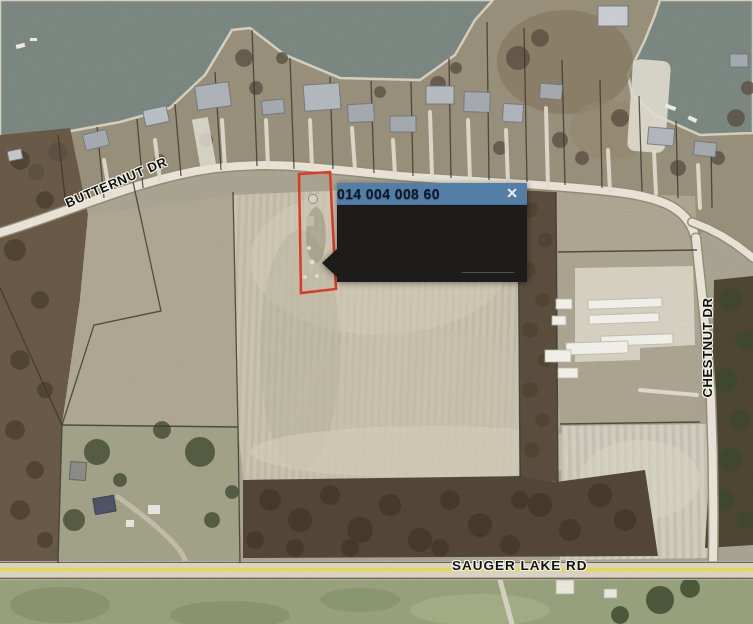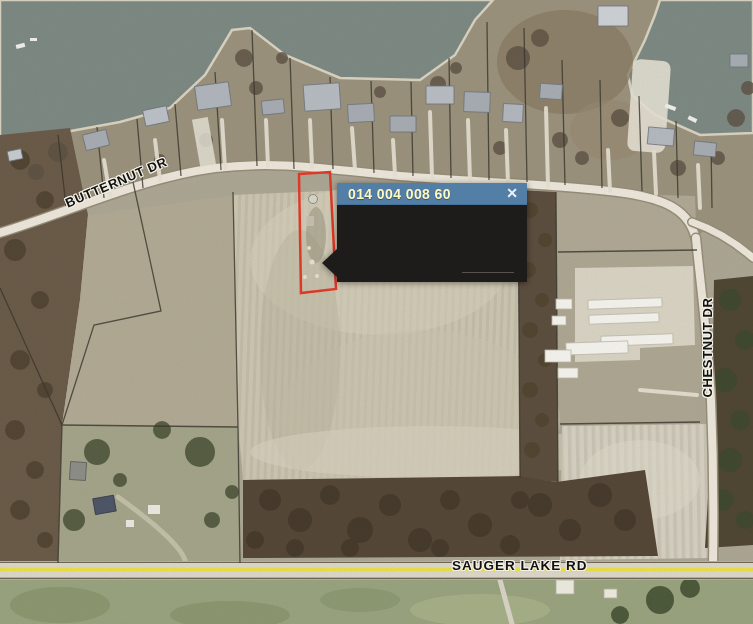--- a/index.html
+++ b/index.html
@@ -19,22 +19,22 @@
   }
   .lbl-butternut { left:66px; top:196px; transform:rotate(-23deg); transform-origin:left center; }
   .lbl-chestnut  { left:649px; top:340px; width:116px; text-align:center; transform:rotate(-90deg); }
   .lbl-sauger-left   { left:2px;  top:559px; font-size:13.5px; letter-spacing:1px; }
   .lbl-sauger-center { left:412px; top:558px; font-size:13.5px; letter-spacing:1px;padding-left:40px; }
 
   .popup { position:absolute; left:337px; top:183px; width:190px; z-index:10;
            filter:drop-shadow(0 1px 3px rgba(0,0,0,0.45)); }
   .popup-header { height:21px; background:#537ea6; border-bottom:1px solid #46719a;
                   display:flex; align-items:center; justify-content:space-between; }
-  .popup-title { color:#fef9c3; font:700 14px "Liberation Sans", sans-serif;
-                 padding-left:11px; letter-spacing:0.4px; text-shadow:0 1px 1px rgba(0,0,0,0.35); }
+  .popup-title { color:#0f172a; font:700 14px "Liberation Sans", sans-serif;
+                 letter-spacing:0.4px; text-shadow:0 1px 1px rgba(0,0,0,0.35); }
   .popup-close { color:#edf2f8; font:700 14px "Liberation Sans", sans-serif;
                  padding:0 9px; cursor:pointer; line-height:21px; }
   .popup-body { position:relative; height:77px; background:#1d1c1a; }
   .popup-arrow { position:absolute; left:-15px; top:44px; width:0; height:0;
                  border-top:14px solid transparent; border-bottom:14px solid transparent;
                  border-right:15px solid #1d1c1a; }
   .popup-divider { position:absolute; right:13px; bottom:9px; width:52px; height:1px; background:#555250; }
 </style>
 </head>
 <body>

